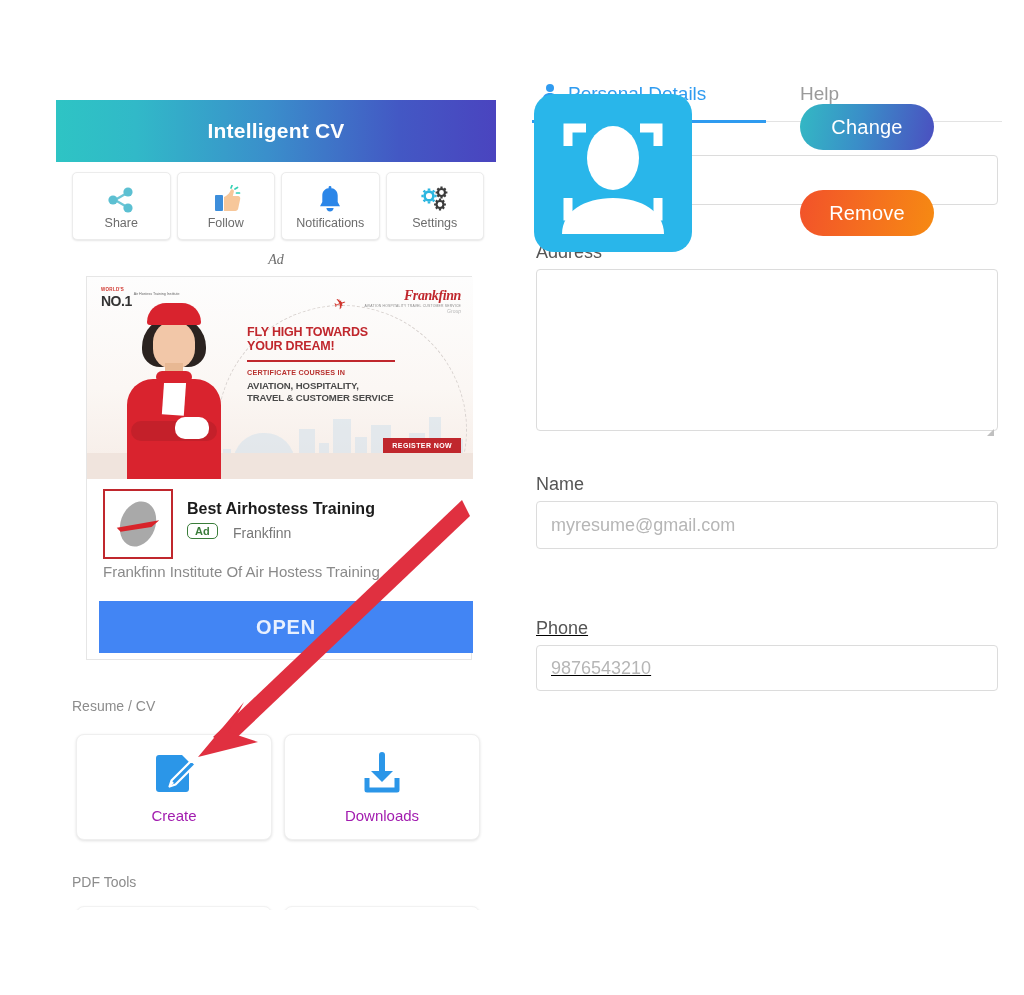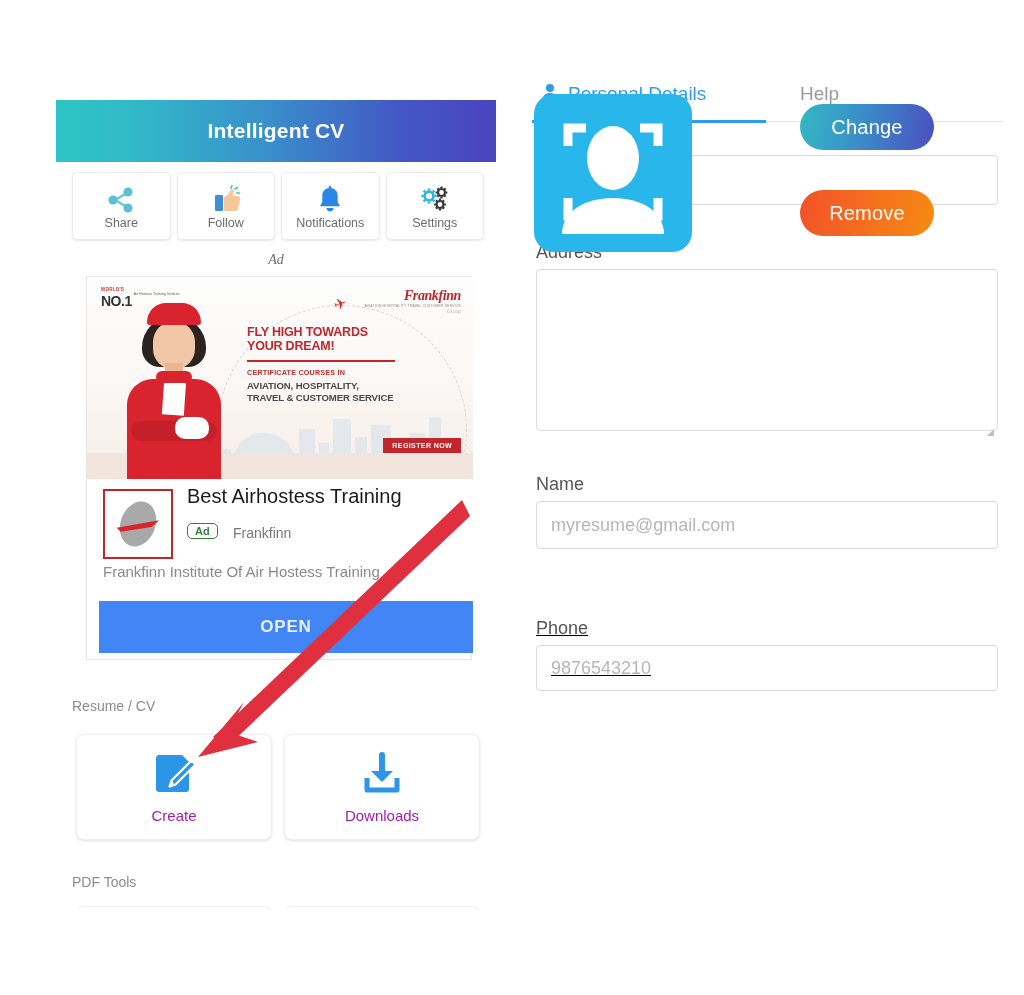--- a/index.html
+++ b/index.html
@@ -116,31 +116,31 @@
     padding: 4px 9px; letter-spacing: .4px;
   }
 
   
   #ad-meta { position: absolute; left: 0; top: 202px; width: 386px; height: 124px; background:#fff; }
   #ad-logo {
     position: absolute; left: 16px; top: 10px; width: 70px; height: 70px;
     border: 2px solid #c0272d; background: #fff;
     display:flex; align-items:center; justify-content:center;
   }
-  #ad-title { position: absolute; left: 100px; top: 6px; font-size: 20px; font-weight: normal; color: #1b1b1b; }
+  #ad-title { position: absolute; left: 100px; top: 21px; font-size: 16px; font-weight: bold; color: #1b1b1b; }
   #ad-badge {
     position: absolute; left: 100px; top: 44px;
     border: 1.5px solid #3a7d3a; border-radius: 5px; color: #3a7d3a;
     font-size: 11px; font-weight: bold; padding: 1px 7px;
   }
   #ad-advertiser { position: absolute; left: 146px; top: 46px; font-size: 14px; color: #777; }
   #ad-desc { position: absolute; left: 16px; top: 84px; font-size: 15px; color: #8a8a8a; white-space: nowrap; }
   #ad-open {
     position: absolute; left: 12px; top: 324px; width: 374px; height: 52px;
-    background: #4285f4; color: #e8f0fe; font-size: 17px; font-weight: bold;
+    background: #4285f4; color: #e8f0fe; font-size: 20px; font-weight: bold;
     letter-spacing: .8px; display:flex; align-items:center; justify-content:center;
   }
 
   
   #sec-resume-label { position: absolute; left: 16px; top: 598px; font-size: 14px; color: #8c8c8c; }
   #resume-tiles { position: absolute; left: 20px; top: 634px; width: 404px; height: 106px; display: flex; gap: 12px; }
   .tile {
     flex: 1 1 0; background: #fff; border: 1px solid #efefef; border-radius: 8px;
     box-shadow: 0 1px 3px rgba(0,0,0,.12);
     display:flex; flex-direction: column; align-items:center; justify-content:center; gap: 10px;

